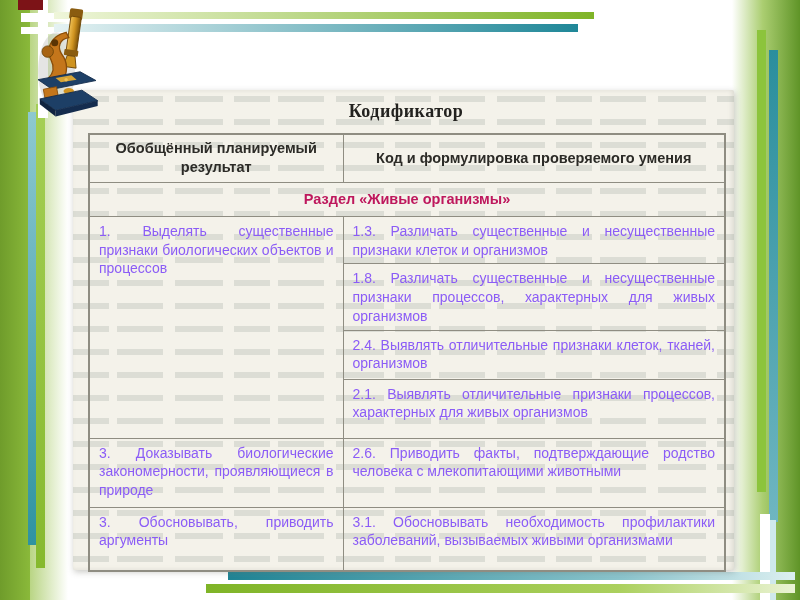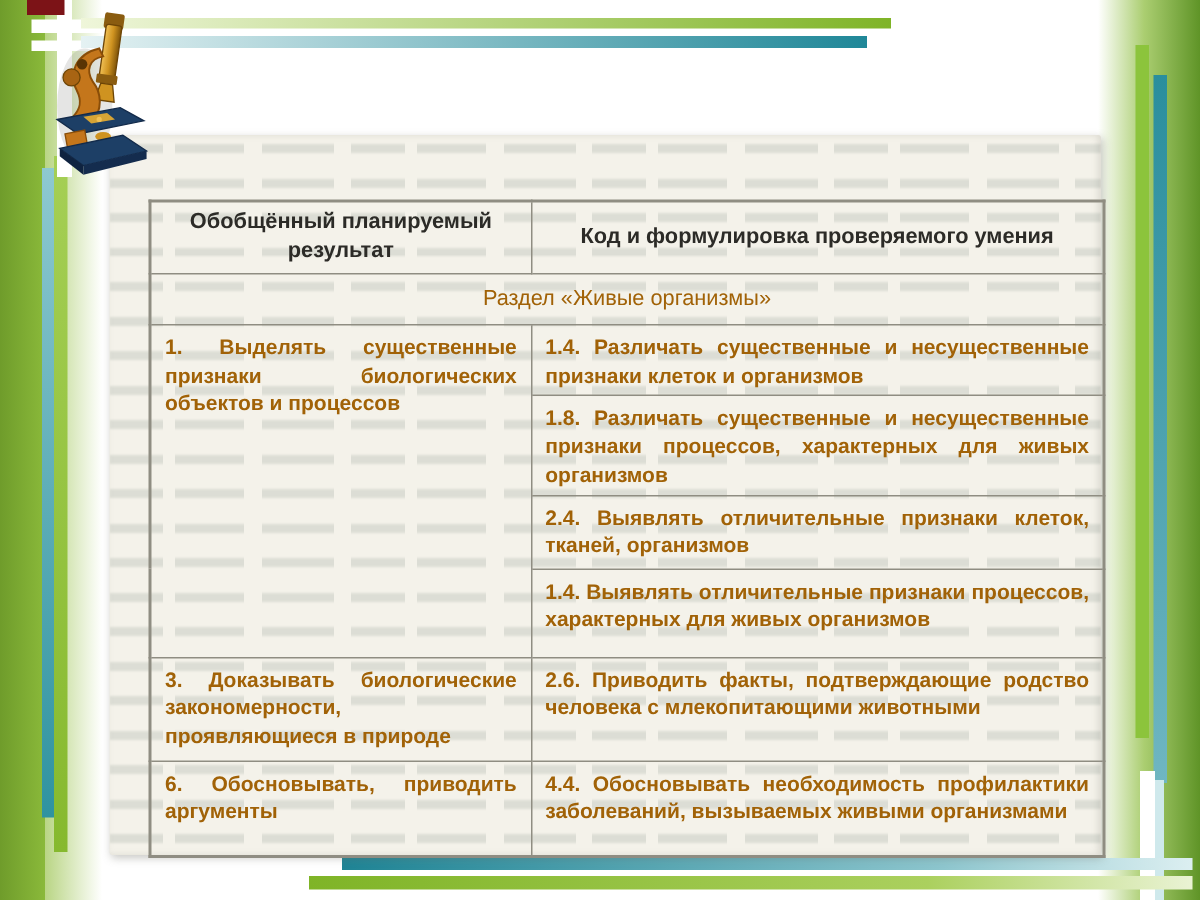--- a/index.html
+++ b/index.html
@@ -46,28 +46,28 @@
         box-shadow:1px 2px 6px rgba(110,110,100,.38), inset -2px 0 4px rgba(150,150,140,.25);}
   .page .bleed{position:absolute;left:0;top:0;right:0;bottom:0;opacity:.14;filter:blur(.7px);
         background:repeating-linear-gradient(0deg,transparent 0 8px,#50655c 8px 14px,transparent 14px 23px);
         -webkit-mask-image:repeating-linear-gradient(90deg,#000 0 36px,transparent 36px 44px,#000 44px 90px,transparent 90px 102px,#000 102px 150px,transparent 150px 161px);
         mask-image:repeating-linear-gradient(90deg,#000 0 36px,transparent 36px 44px,#000 44px 90px,transparent 90px 102px,#000 102px 150px,transparent 150px 161px);}
   .page-heading{position:absolute;left:15px;top:11px;width:636px;text-align:center;
         font-family:"Liberation Serif",serif;font-weight:bold;font-size:18px;color:#23221f;
         letter-spacing:.5px;}
 
   
-  table.codifier{position:absolute;left:26px;top:43px;width:636px;border-collapse:collapse;
+  table.codifier{position:absolute;left:15px;top:43px;width:636px;border-collapse:collapse;
         table-layout:fixed;background:transparent;}
   .codifier td{border:1px solid #8f8d82;padding:5px 9px 4px 9px;vertical-align:top;
-        font-size:14px;line-height:1.34;color:#a16207;text-align:justify;font-weight:bold;}
+        font-size:14px;line-height:1.34;color:#8b5cf6;text-align:justify;}
   .codifier tr.hdr td{font-weight:bold;text-align:center;vertical-align:middle;
         padding:4px 14px;font-size:14.5px;color:#2c2b27;}
-  .codifier tr.sec td{font-weight:normal;text-align:center;vertical-align:middle;
-        font-size:14.5px;color:#a16207;}
+  .codifier tr.sec td{font-weight:bold;text-align:center;vertical-align:middle;
+        font-size:14.5px;color:#be185d;}
   .codifier td.rspan{vertical-align:top;}
   table.codifier{border:2px solid #8f8d82;}
 </style>
 </head>
 <body>
 
 <div class="slide">
 
   <div class="left-band"></div>
   <div class="left-fade"></div>
@@ -111,57 +111,58 @@
     <polygon points="18,95 33,92 35,103 20,106" fill="#c4761b" stroke="#8a4d08"></polygon>
     <ellipse cx="47" cy="97" rx="6" ry="3.5" fill="#cf9320"></ellipse>
     <polygon points="14,106 62,96 80,108 32,119" fill="#1d3f66" stroke="#122a4a"></polygon>
     <polygon points="32,119 80,108 80,114 32,126" fill="#142c4e"></polygon>
     <polygon points="14,106 32,119 32,126 14,112" fill="#0f2340"></polygon>
   </svg>
 
   <div class="page">
     <div class="bleed"></div>
 
+    <div class="page-heading">Кодификатор</div>
 
     <table class="codifier">
       <colgroup>
           <col style="width:254px">
           <col style="width:382px">
         </colgroup>
 
       <tbody>
           <tr class="hdr" style="height:45px">
         <td>Обобщённый планируемый результат</td>
         <td>Код и формулировка проверяемого умения</td>
       </tr>
 
       <tr class="sec" style="height:34px">
         <td colspan="2">Раздел «Живые организмы»</td>
       </tr>
 
       <tr style="height:44px">
         <td class="rspan" rowspan="4">1. Выделять существенные признаки биологических объектов и процессов</td>
-        <td>1.4. Различать существенные и несущественные признаки клеток и организмов</td>
+        <td>1.3. Различать существенные и несущественные признаки клеток и организмов</td>
       </tr>
       <tr style="height:66px">
         <td>1.8. Различать существенные и несущественные признаки процессов, характерных для живых организмов</td>
       </tr>
       <tr style="height:49px">
         <td>2.4. Выявлять отличительные признаки клеток, тканей, организмов</td>
       </tr>
       <tr style="height:59px">
-        <td>1.4. Выявлять отличительные признаки процессов, характерных для живых организмов</td>
+        <td>2.1. Выявлять отличительные признаки процессов, характерных для живых организмов</td>
       </tr>
 
       <tr style="height:69px">
         <td>3. Доказывать биологические закономерности, проявляющиеся в природе</td>
         <td>2.6. Приводить факты, подтверждающие родство человека с млекопитающими животными</td>
       </tr>
 
       <tr style="height:64px">
-        <td>6. Обосновывать, приводить аргументы</td>
-        <td>4.4. Обосновывать необходимость профилактики заболеваний, вызываемых живыми организмами</td>
+        <td>3. Обосновывать, приводить аргументы</td>
+        <td>3.1. Обосновывать необходимость профилактики заболеваний, вызываемых живыми организмами</td>
       </tr>
     </tbody>
       </table>
   </div>
 
 </div>
 
 </body></html>

